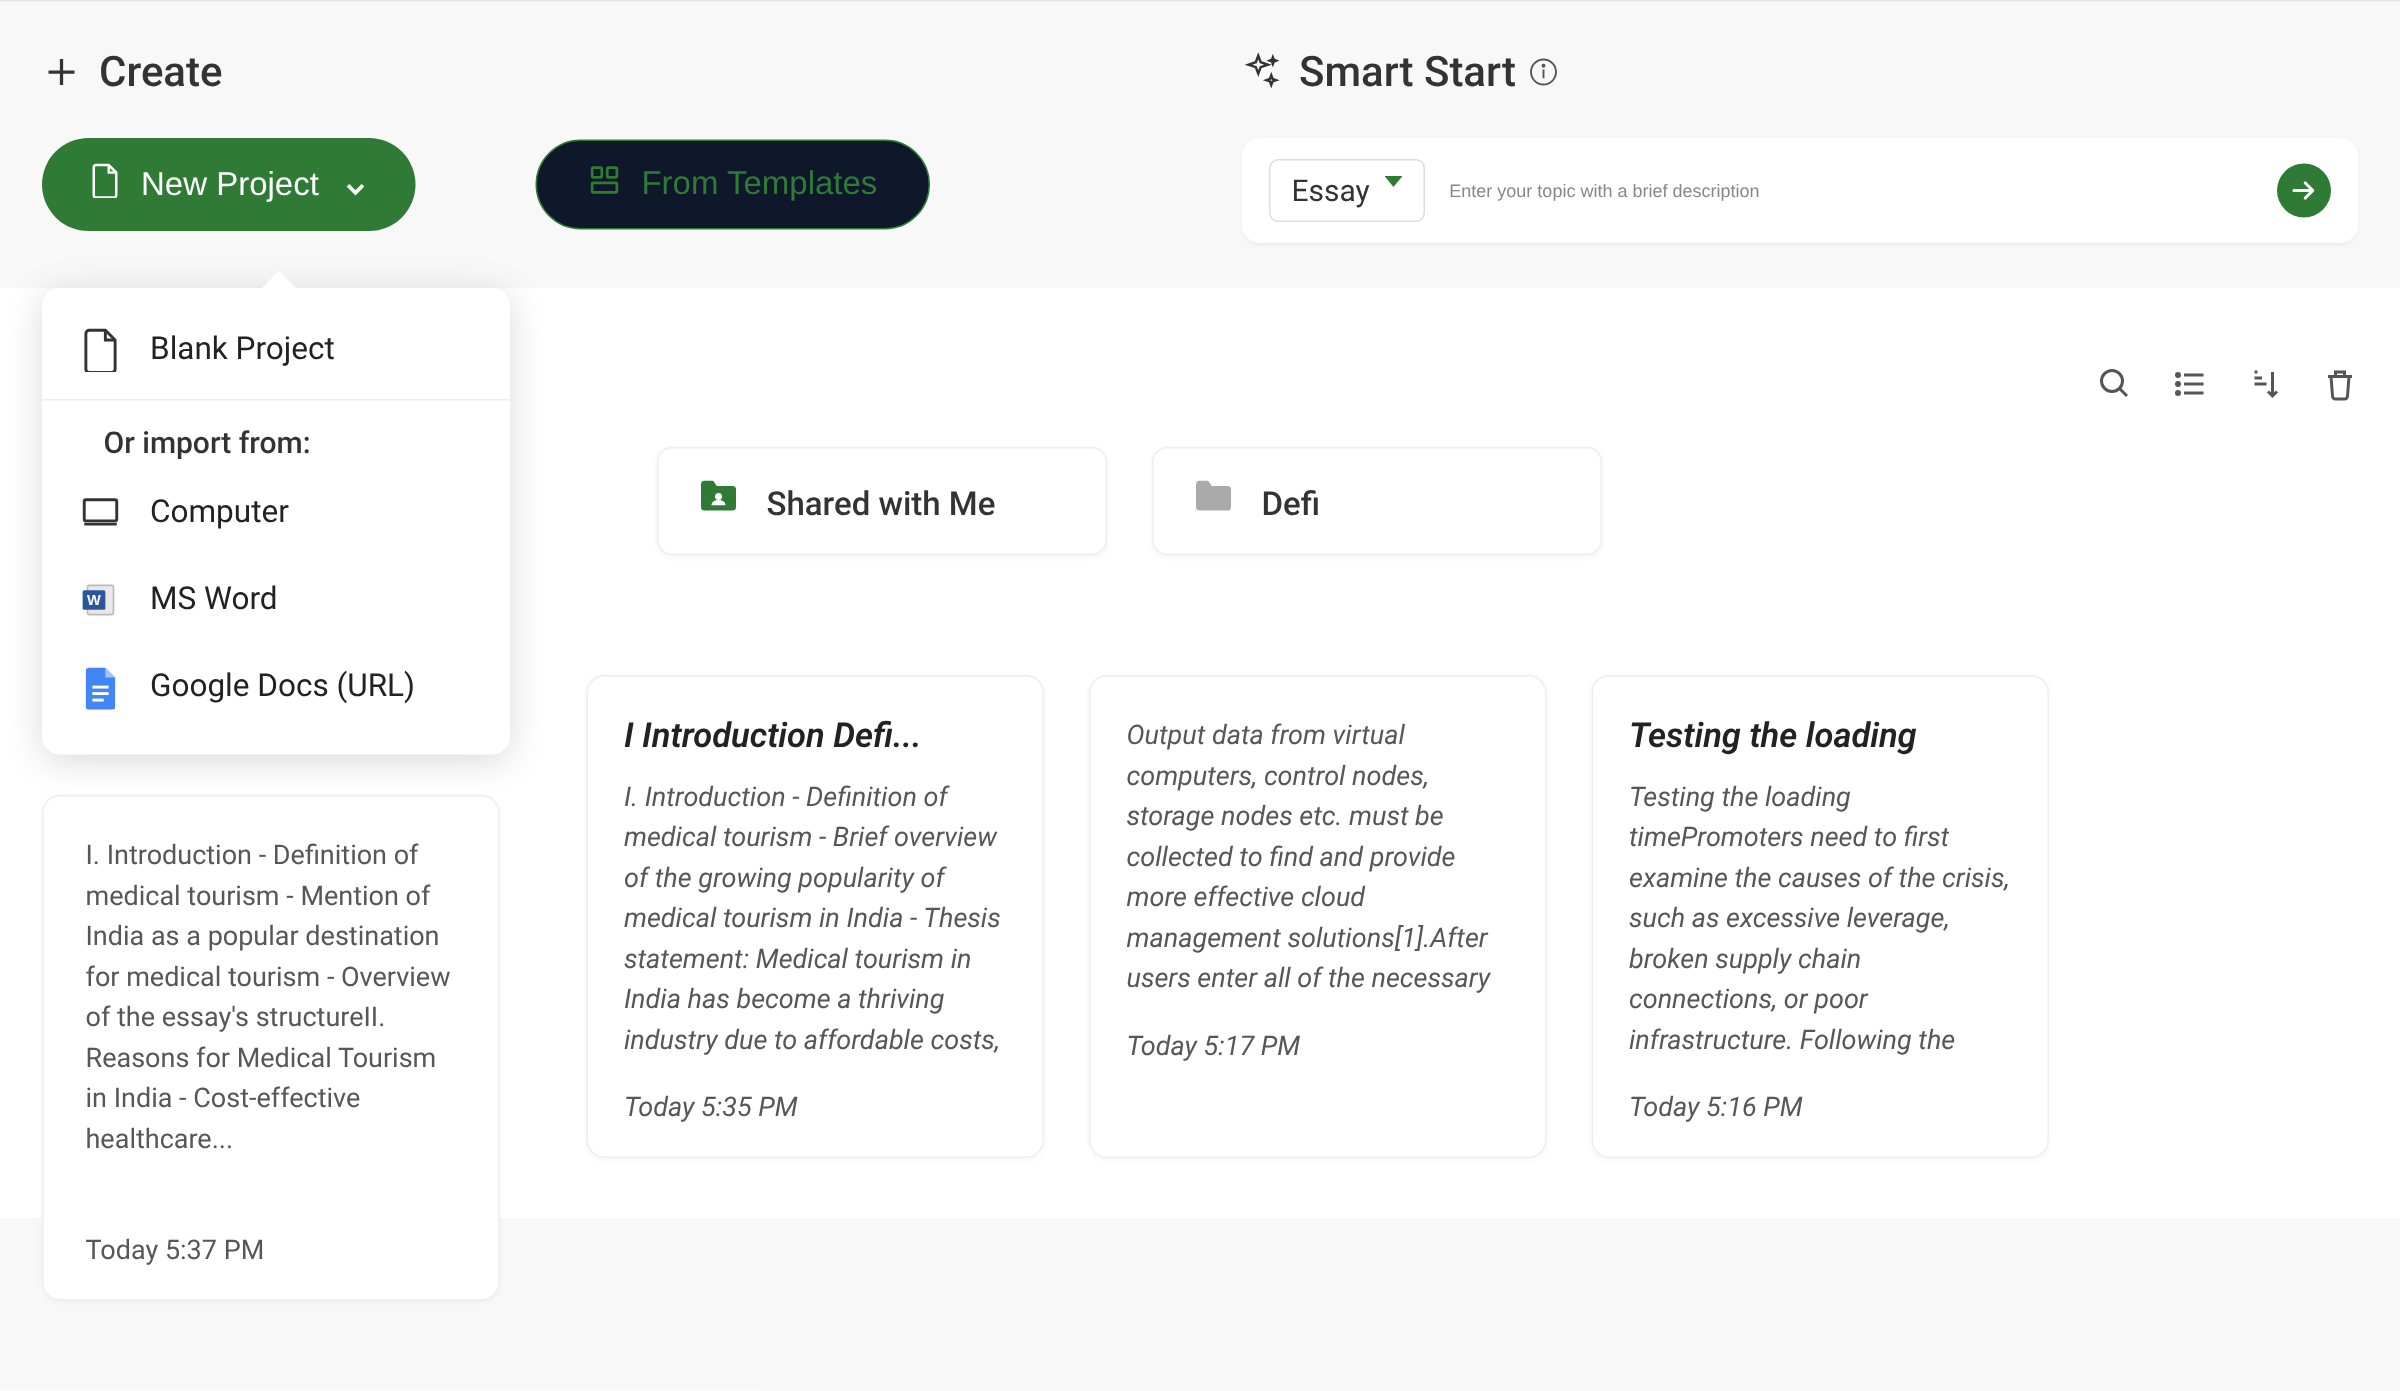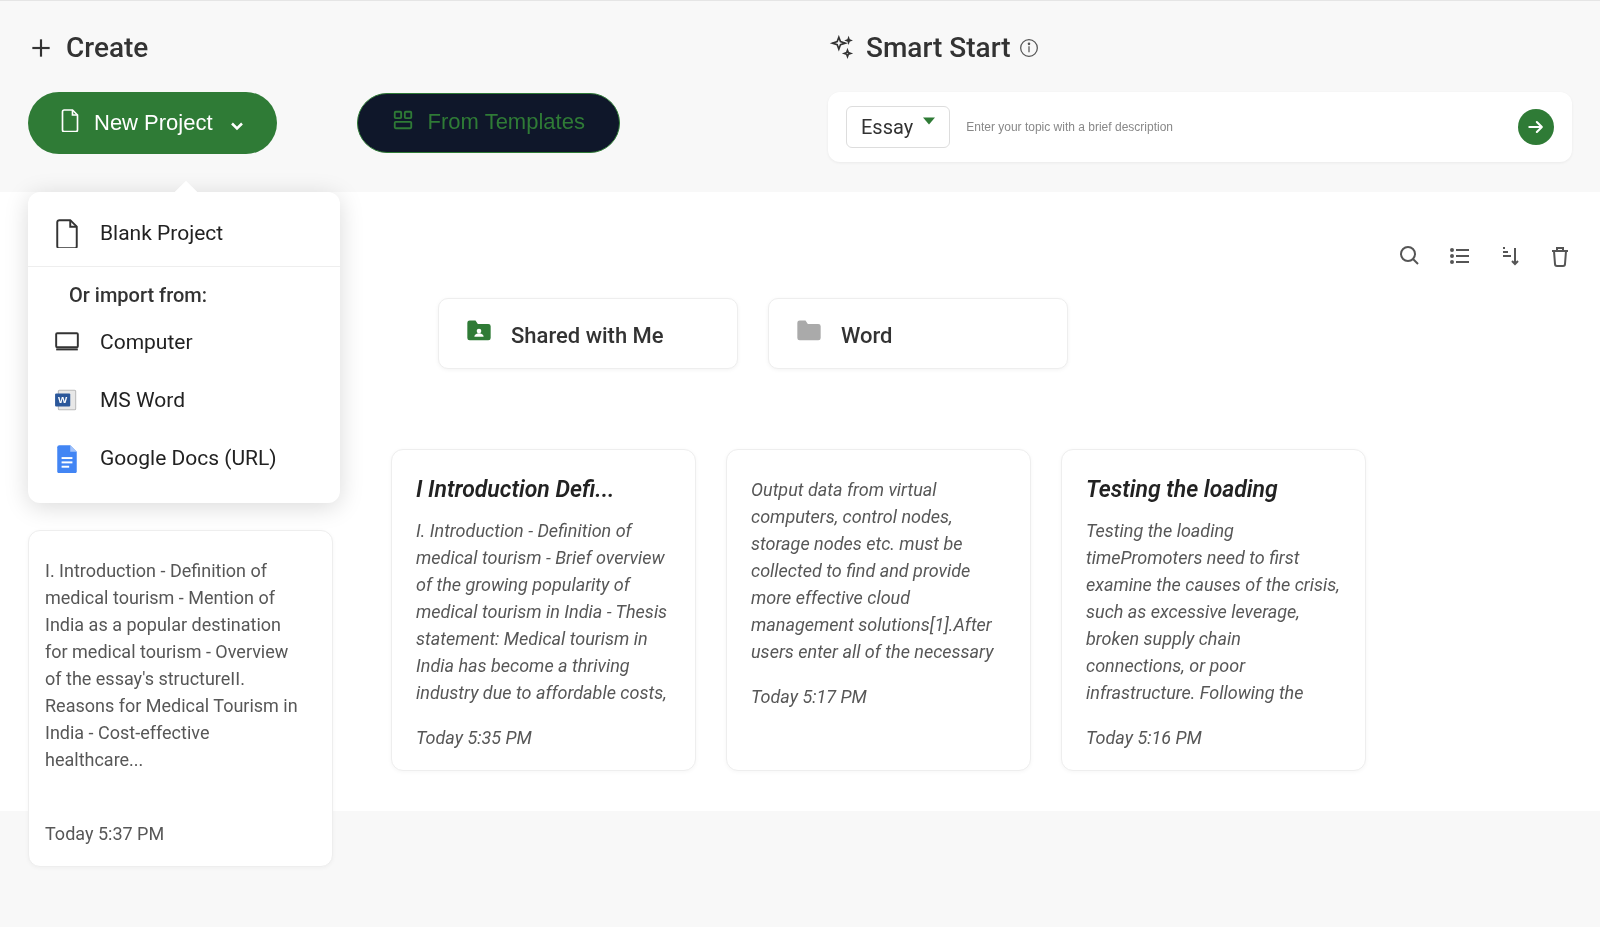--- a/index.html
+++ b/index.html
@@ -188,21 +188,21 @@
   
   .ghost-card {
     position:absolute;
     left:28px;
     top:530px;
     width:305px;
     background:#fff;
     border:1px solid #eee;
     border-radius:12px;
     box-shadow:0 1px 4px rgba(0,0,0,0.04);
-    padding:26px 24px 22px 16px;
+    padding:26px 24px 22px 28px;
     z-index:10;
   }
 </style>
 </head>
 <body>
 
 <div class="top-section">
   <div class="create-col">
     <div class="heading-row">
       <span class="icon">
@@ -320,21 +320,21 @@
           </svg>
       </span>
       <span>Shared with Me</span>
     </div>
     <div class="folder-card">
       <span>
         <svg viewBox="0 0 24 20">
             <path d="M2 3a2 2 0 0 1 2-2h5l2 3h9a2 2 0 0 1 2 2v10a2 2 0 0 1-2 2H4a2 2 0 0 1-2-2z" fill="#aaa"></path>
           </svg>
       </span>
-      <span>Word</span>
+      <span>Defi</span>
     </div>
   </div>
 
   <div class="projects-row">
     <div style="width:305px"></div>
 
     <div class="project-card">
       <div class="project-title">I Introduction Defi...</div>
       <div class="project-body">I. Introduction    - Definition of medical tourism    - Brief overview of the growing popularity of medical tourism in India    - Thesis statement: Medical tourism in India has become a thriving industry due to affordable costs, high-...</div>
       <div class="project-time">Today 5:35 PM</div>

